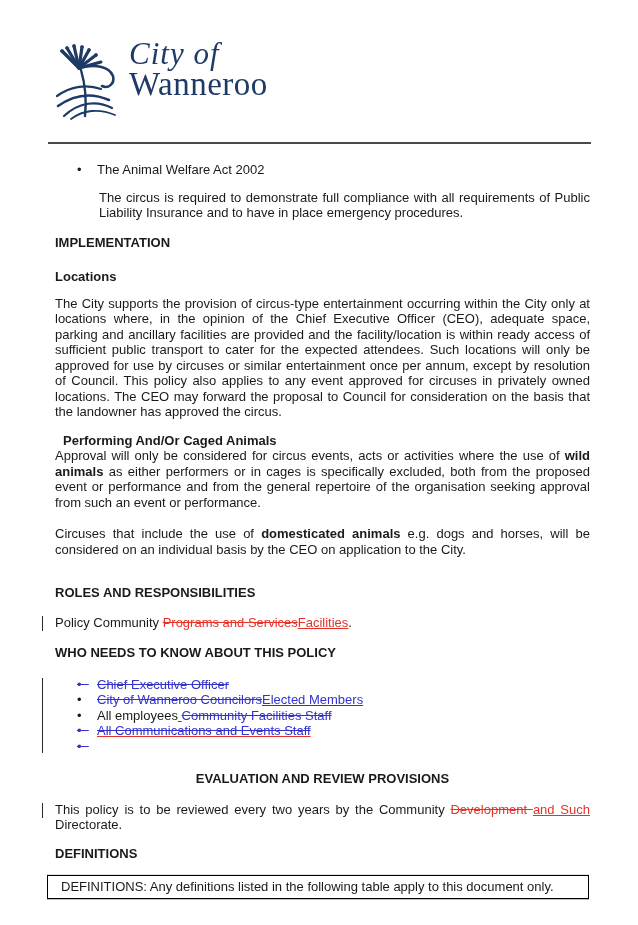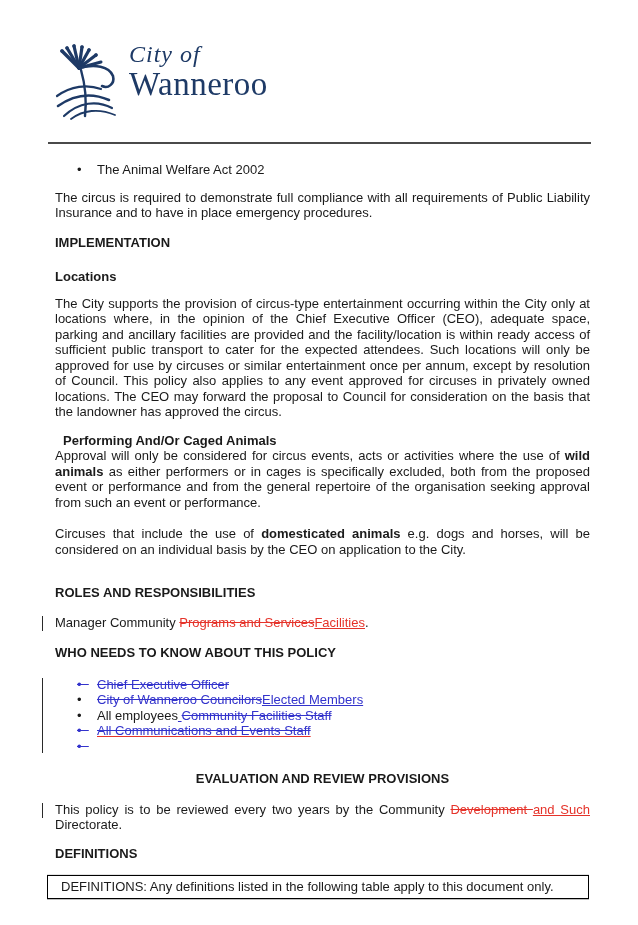--- a/index.html
+++ b/index.html
@@ -9,21 +9,21 @@
   .page{
     position:relative; width:638px; height:925px; box-sizing:border-box;
     padding:42px 48px 0 55px; background:#fff; overflow:hidden;
     font-family:"Liberation Sans", sans-serif; font-size:13px; line-height:15.5px; color:var(--ink);
   }
   
   .header{position:relative; height:86px;}
   .logo{position:absolute; left:0; top:0; display:flex; align-items:flex-start;}
   .logo-icon{flex:none; margin-top:2px;}
   .logo-text{margin-left:8px; color:var(--navy); font-family:"Liberation Serif", serif;}
-  .logo-city{font-style:italic; font-size:24px; line-height:24px; letter-spacing:1px;}
+  .logo-city{font-style:italic; font-size:31px; line-height:24px; letter-spacing:1px;}
   .logo-wanneroo{font-size:33px; line-height:33px; margin-top:2px; letter-spacing:0.5px;}
   .manual-title{
     position:absolute; left:358px; top:60px; width:210px; text-align:center;
     font-family:"Liberation Serif", serif; font-size:27px; color:var(--teal); letter-spacing:0.5px;
   }
   .rule{margin:14px 0 0 -7px; width:543px; height:0; border:none; border-top:2px solid #4a4a4a;}
   
   .just{text-align:justify;}
   p{margin:0;}
   .h{font-weight:bold; margin:0;}
@@ -33,21 +33,21 @@
   .c-red{color:var(--red);}
   .c-blue{color:var(--blue);}
   .c-black{color:var(--ink);}
   .strike{text-decoration:line-through;}
   .u{text-decoration:underline;}
   .rel{position:relative;}
   .change-bar{position:absolute; left:-13px; top:1px; width:1px; height:15px; background:#2a2a2a;}
   .change-bar.tall{height:calc(100% - 2px); top:1px;}
   
   .intro-bullet{margin-top:18px;}
-  .intro-para{margin-top:12px;}
+  .intro-para{margin-top:12px;margin-left:44px;}
   .h-implementation{margin-top:14px;}
   .h-locations{margin-top:19px;}
   .locations-para{margin-top:11px;}
   .h-performing{margin-top:13px;padding-left:8px;}
   .circuses-para{margin-top:16px;}
   .h-roles{margin-top:28px;}
   .roles-line{margin-top:14px;}
   .h-who{margin-top:15px;}
   .who-list{margin-top:16px;}
   .h-eval{margin-top:17px;text-align:center;}
@@ -118,21 +118,21 @@
 
   <p class="h h-performing">Performing And/Or Caged Animals</p>
   <p class="just"><span>Approval will only be considered for circus events, acts or activities where the use of </span><span class="bold">wild animals</span><span> as either performers or in cages is specifically excluded, both from the proposed event or performance and from the general repertoire of the organisation seeking approval from such an event or performance.</span></p>
 
   <p class="just circuses-para"><span>Circuses that include the use of </span><span class="bold">domesticated animals</span><span> e.g. dogs and horses, will be considered on an individual basis by the CEO on application to the City.</span></p>
 
   <p class="h h-roles">ROLES AND RESPONSIBILITIES</p>
 
   <p class="rel roles-line">
     <span class="change-bar"></span>
-    <span><span>Manager Community </span><span class="c-red strike">Programs and Services</span><span class="c-red u">Facilities</span><span>.</span></span>
+    <span><span>Policy Community </span><span class="c-red strike">Programs and Services</span><span class="c-red u">Facilities</span><span>.</span></span>
   </p>
 
   <p class="h h-who">WHO NEEDS TO KNOW ABOUT THIS POLICY</p>
 
   <div class="rel who-list">
     <span class="change-bar tall"></span>
 
   <div class="li">
         <span class="c-blue strike bullet">•&nbsp;&nbsp;</span>
         <span><span class="c-blue strike">Chief Executive Officer</span></span>

